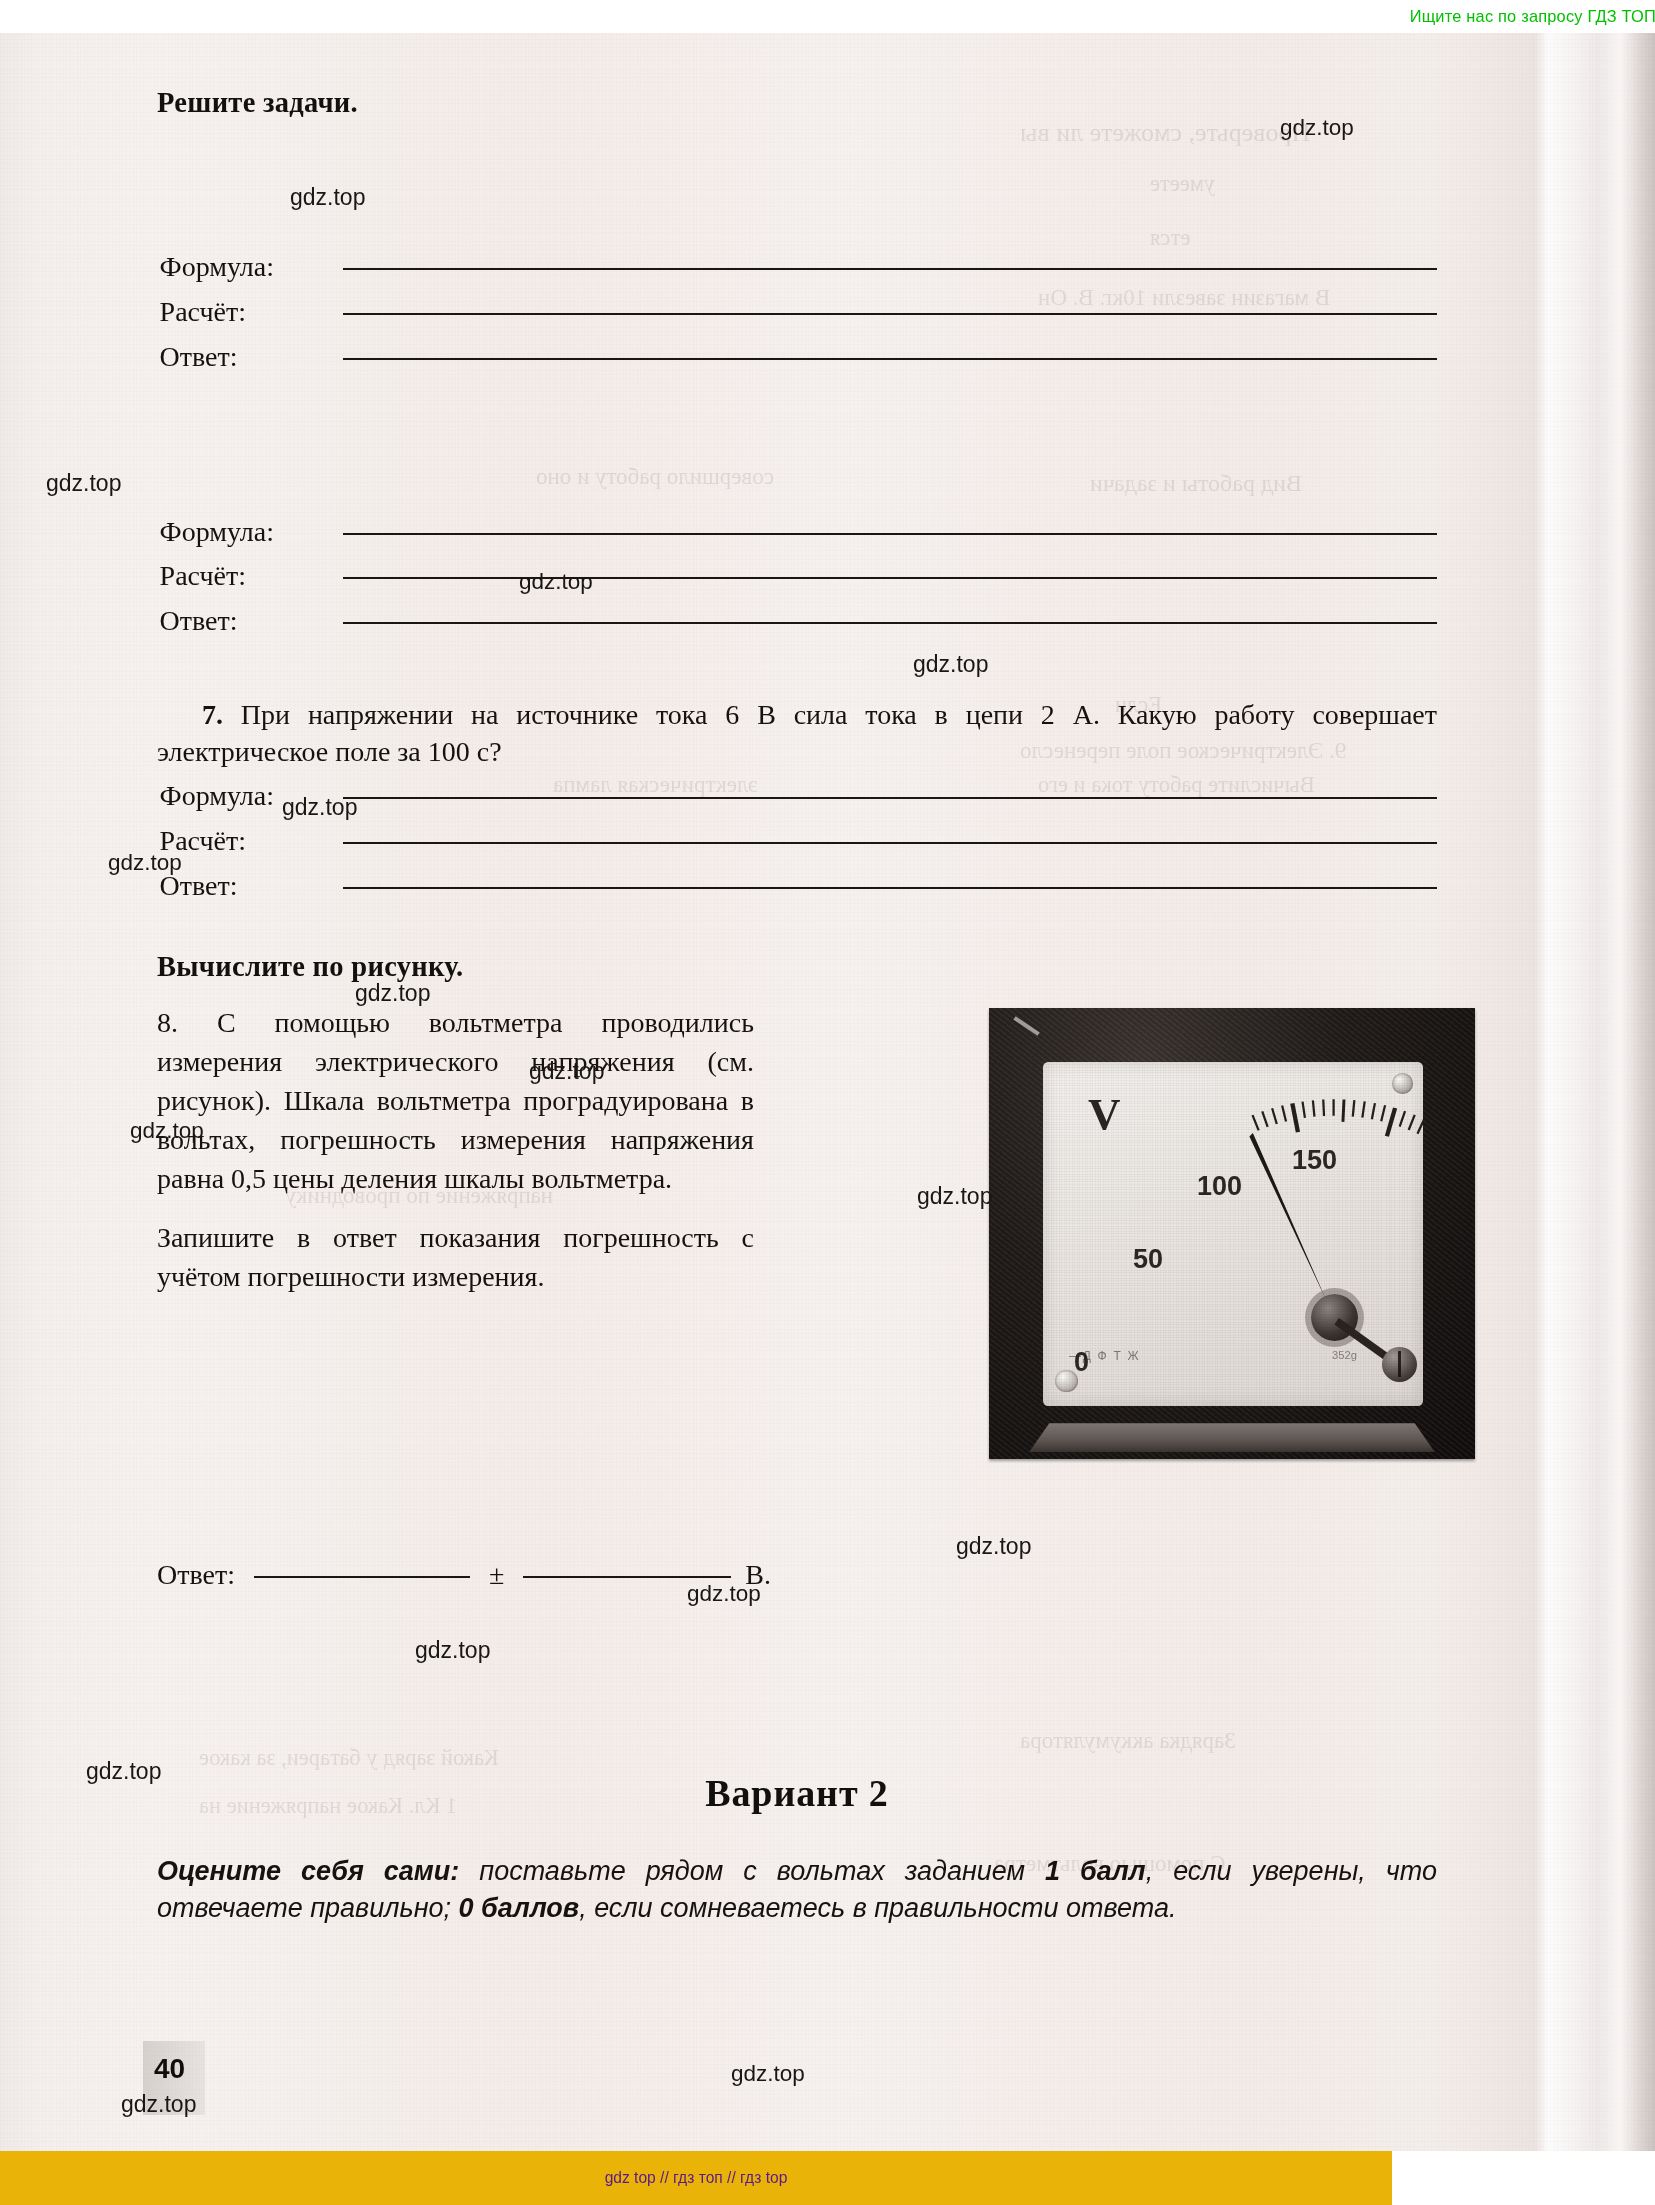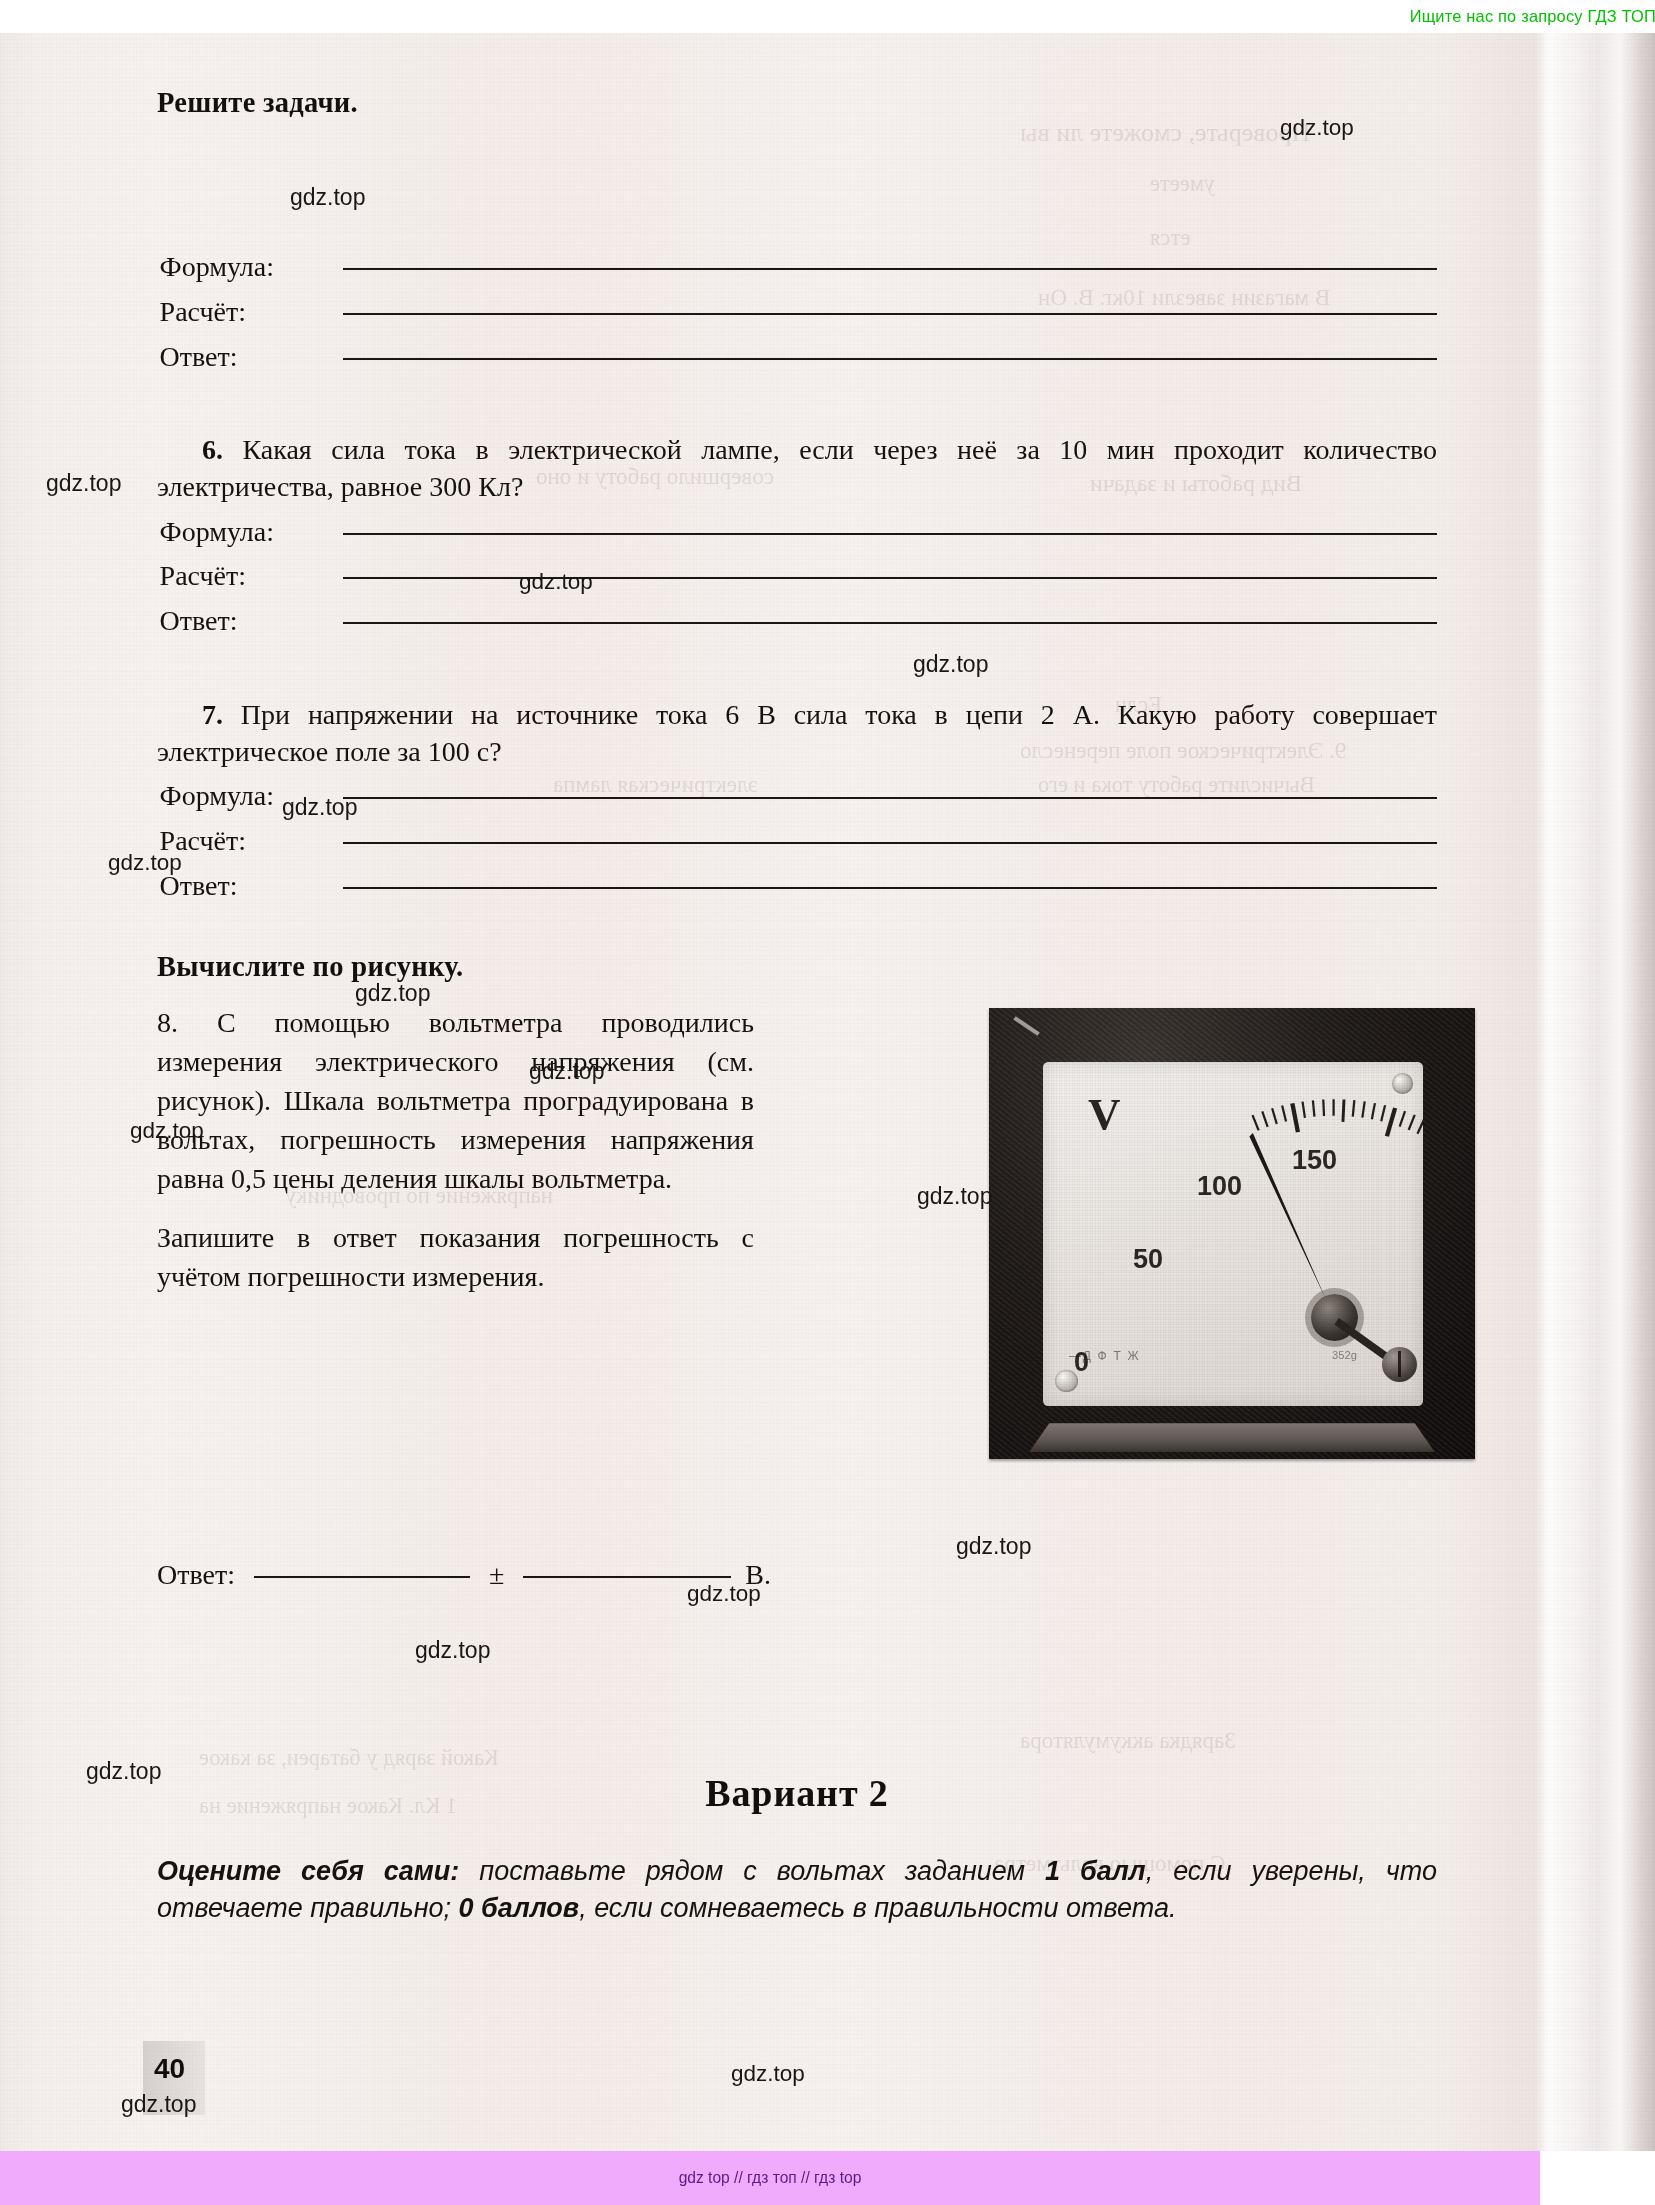--- a/index.html
+++ b/index.html
@@ -32,23 +32,23 @@
     font-family: "Liberation Sans", sans-serif;
     font-size: 16.4px;
     letter-spacing: 0.2px;
     white-space: nowrap;
   }
 
   
   #bottom-bar {
     position: absolute;
     left: 0; top: 2151px;
-    width: 1540px;
+    width: 1392px;
     height: 54px;
-    background: #f0abfc;
+    background: #eab308;
     display: flex;
     align-items: center;
     justify-content: center;
     z-index: 40;
   }
   #bottom-bar .promo {
     color: #5b1a8c;
     font-family: "Liberation Sans", sans-serif;
     font-size: 15.6px;
     white-space: nowrap;
@@ -375,24 +375,20 @@
     </div>
     <div class="field-row" style="position:absolute; left:0; top:263px; width:1280px;">
       <span class="flabel">Расчёт:</span>
       <span class="rule"></span>
     </div>
     <div class="field-row" style="position:absolute; left:0; top:308px; width:1280px;">
       <span class="flabel">Ответ:</span>
       <span class="rule"></span>
     </div>
 
-    <div class="task" style="position:absolute; left:0; top:399px; width:1280px;">
-      <span class="indent"></span><span class="num">6.</span>
-      <span>Какая сила тока в электрической лампе, если через неё за 10 мин проходит количество электричества, равное 300 Кл?</span>
-    </div>
     <div class="field-row" style="position:absolute; left:0; top:483px; width:1280px;">
       <span class="flabel">Формула:</span>
       <span class="rule"></span>
     </div>
     <div class="field-row" style="position:absolute; left:0; top:527px; width:1280px;">
       <span class="flabel">Расчёт:</span>
       <span class="rule"></span>
     </div>
     <div class="field-row" style="position:absolute; left:0; top:572px; width:1280px;">
       <span class="flabel">Ответ:</span>

